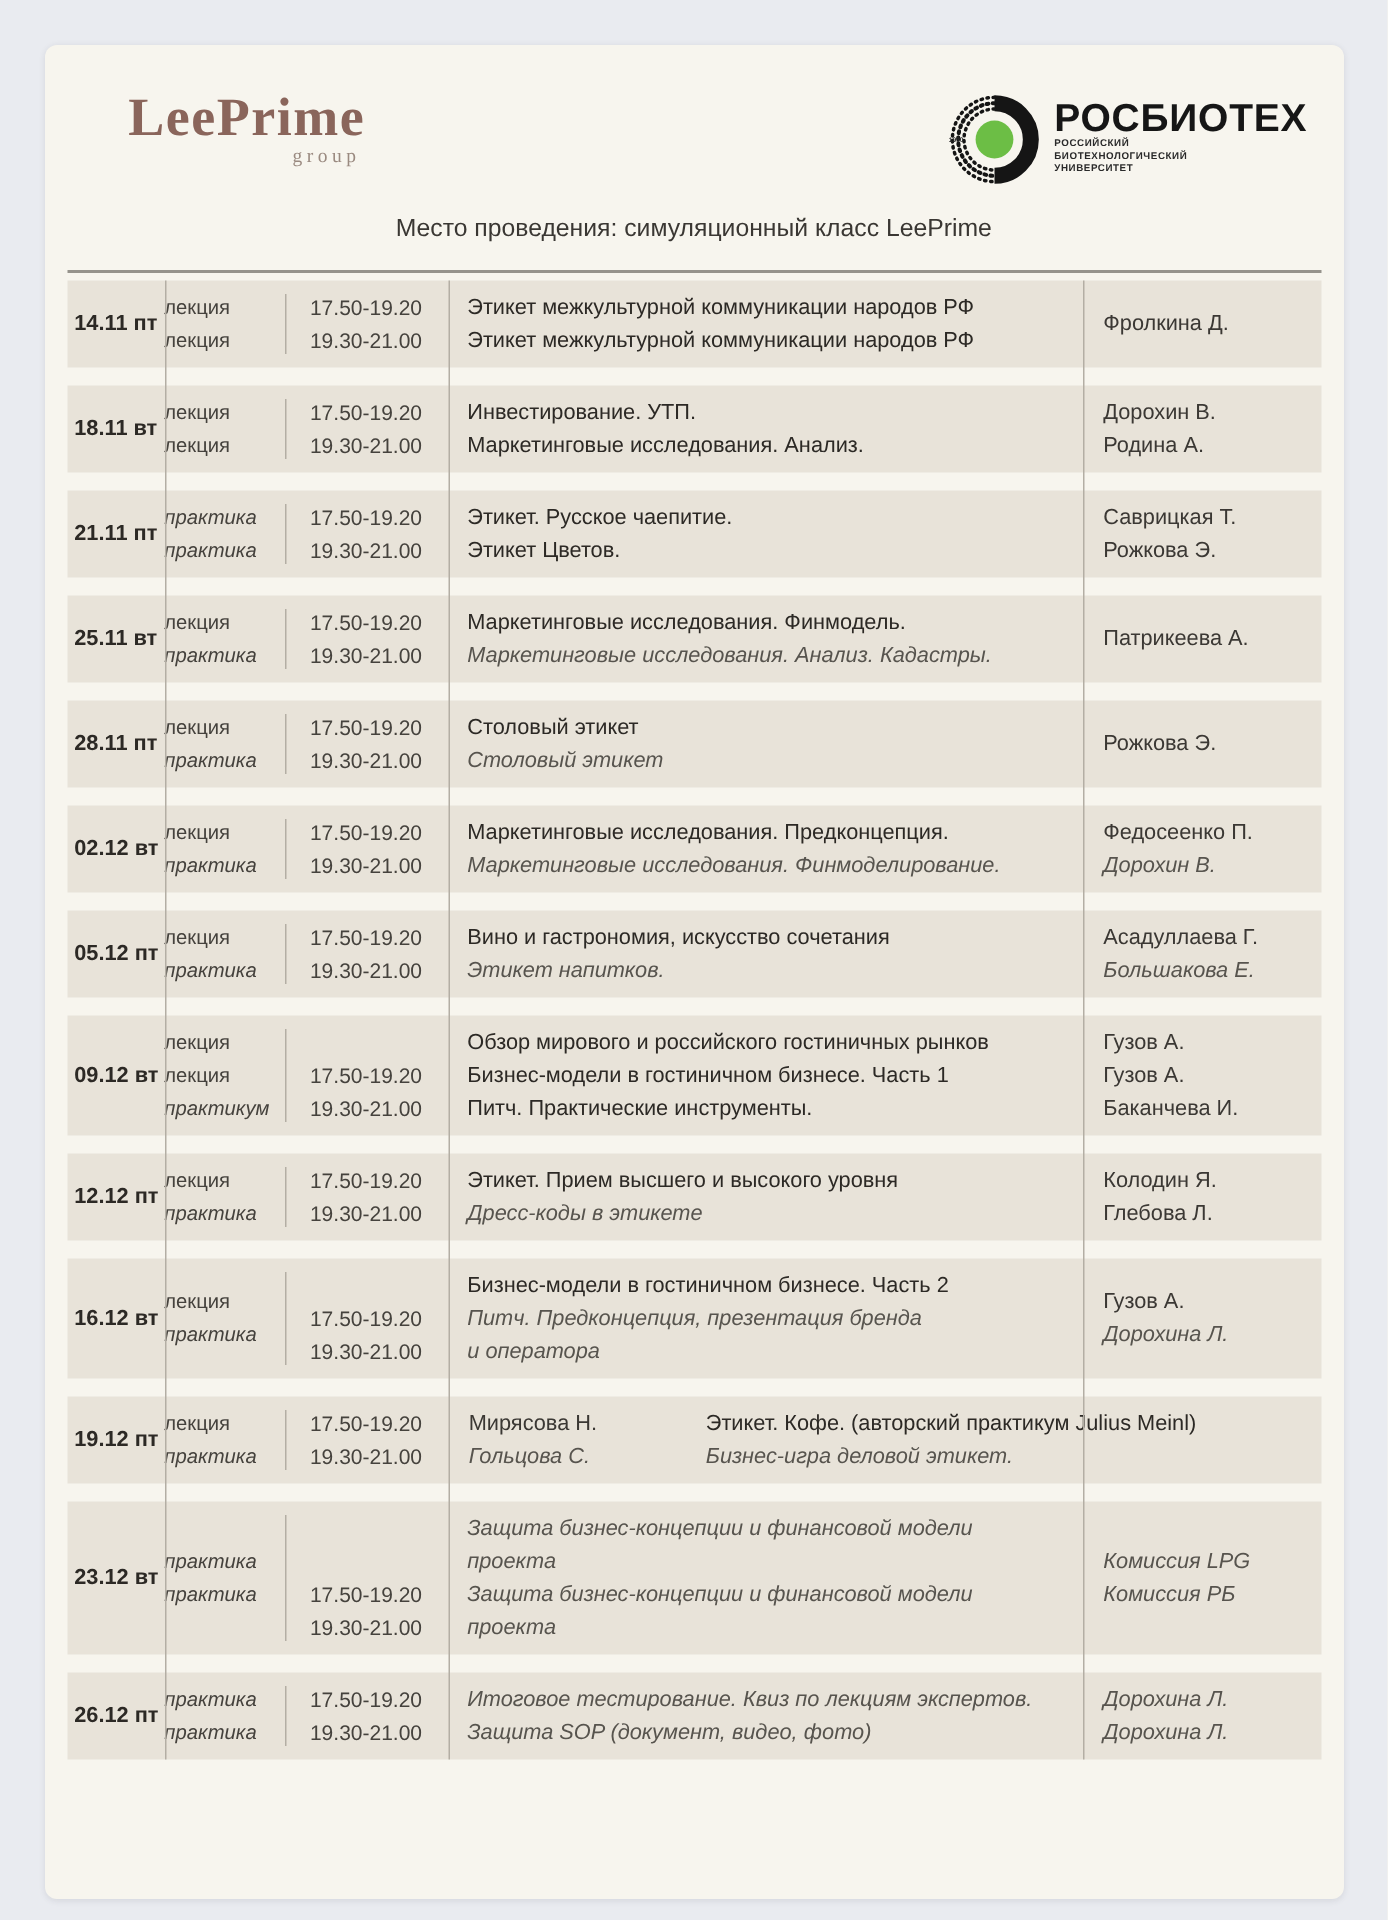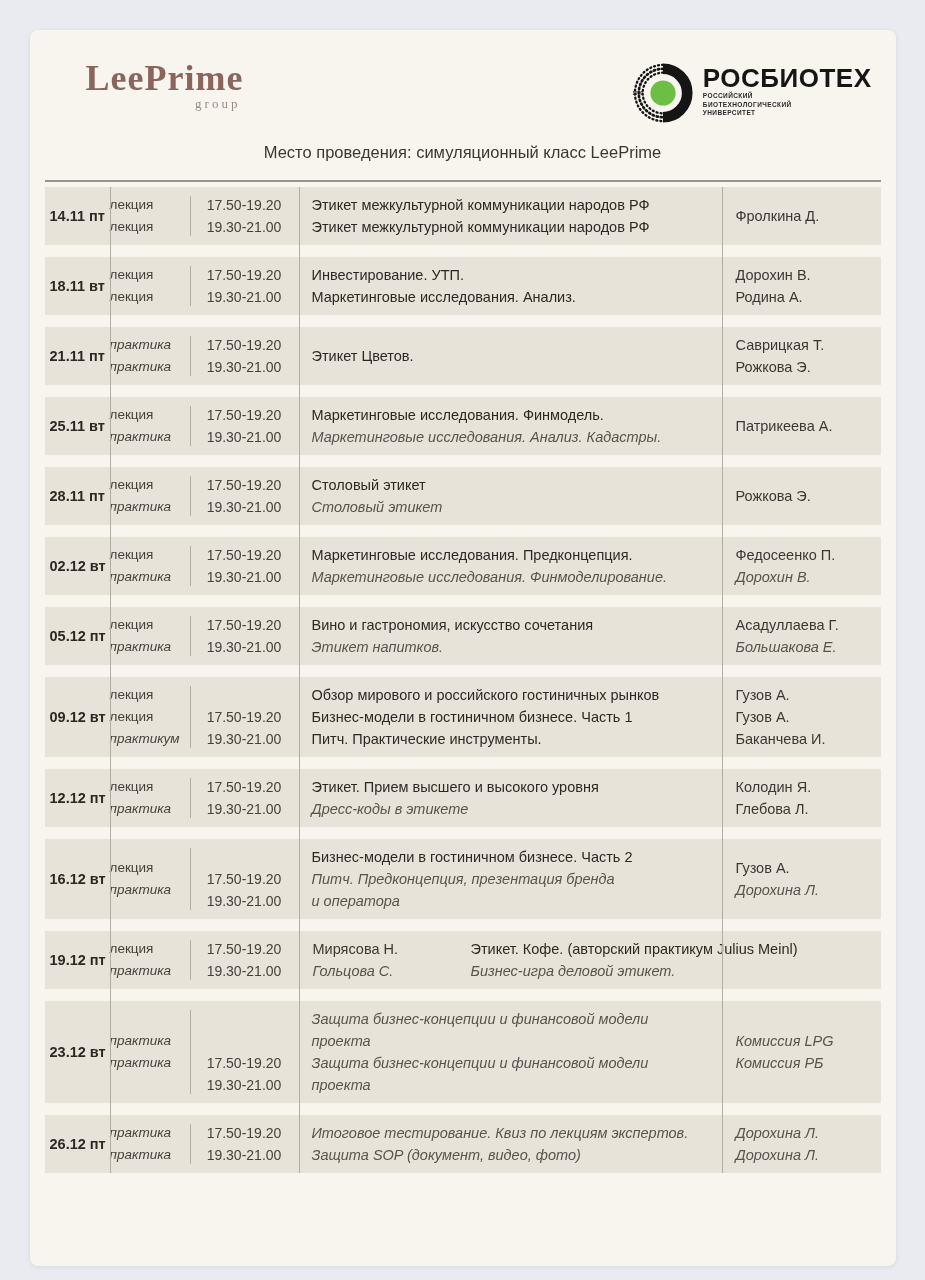--- a/index.html
+++ b/index.html
@@ -149,20 +149,21 @@
         </div>
         <div class="cell type-cell">
           <div class="line it">практика</div>
           <div class="line it">практика</div>
         </div>
         <div class="cell time-cell">
           <div class="line">17.50-19.20</div>
           <div class="line">19.30-21.00</div>
         </div>
         <div class="cell topic-cell">
+          <div class="line bold">Этикет. Русское чаепитие.</div>
           <div class="line bold">Этикет Цветов.</div>
         </div>
         <div class="cell teacher-cell">
           <div class="line">Саврицкая Т.</div>
           <div class="line">Рожкова Э.</div>
         </div>
       </div>
       <div class="row">
         <div class="cell date-cell">
           <span class="date-text">25.11 вт</span>

